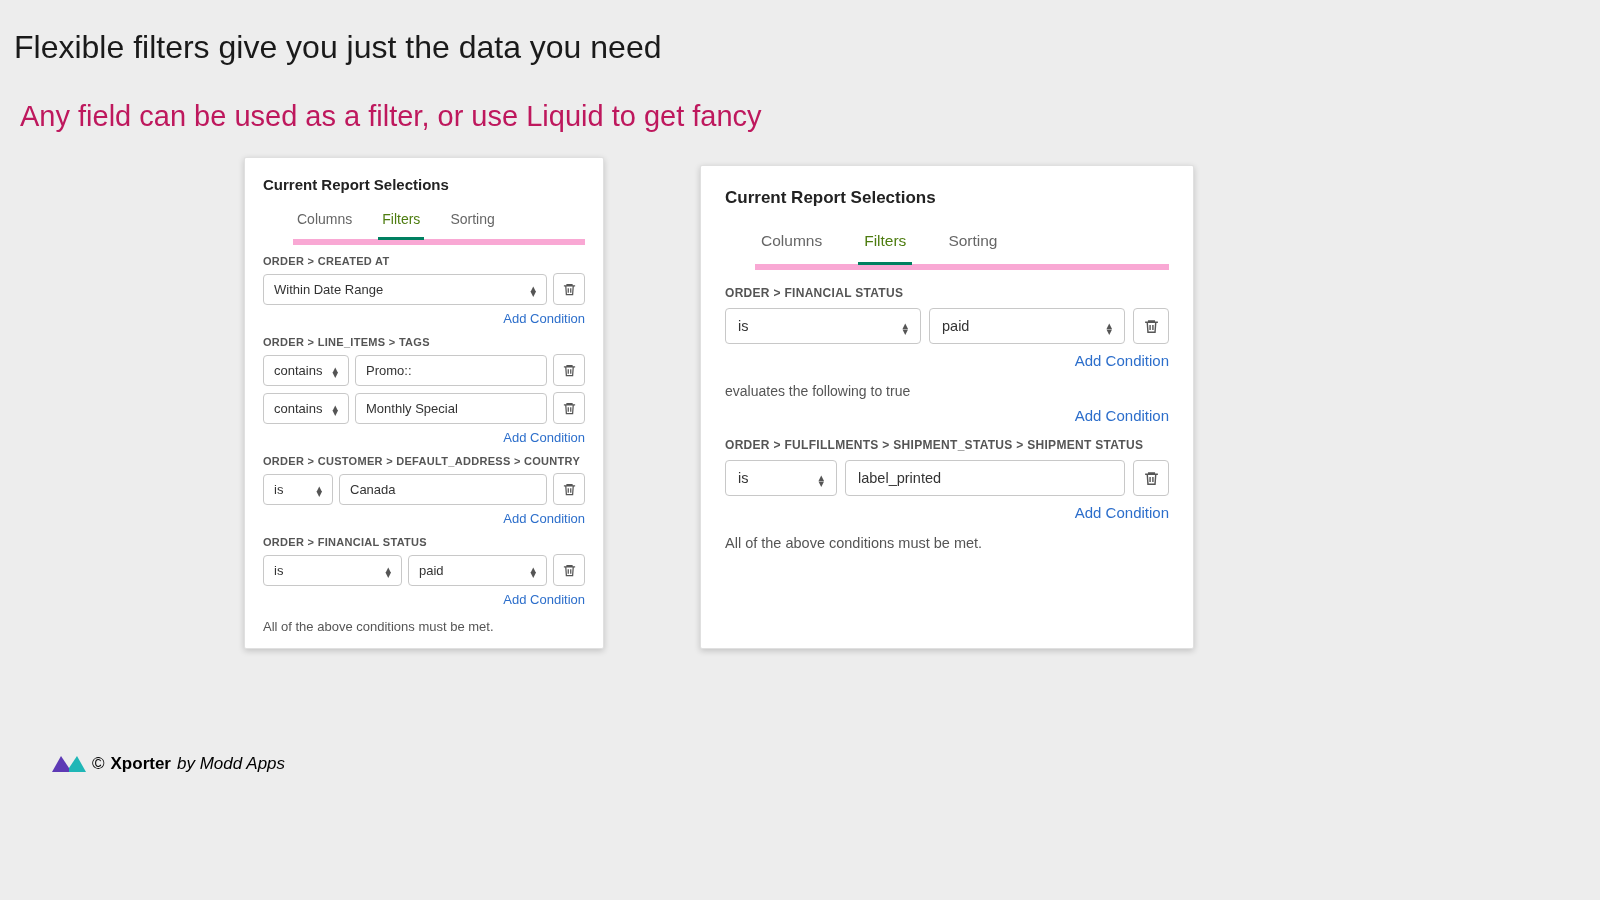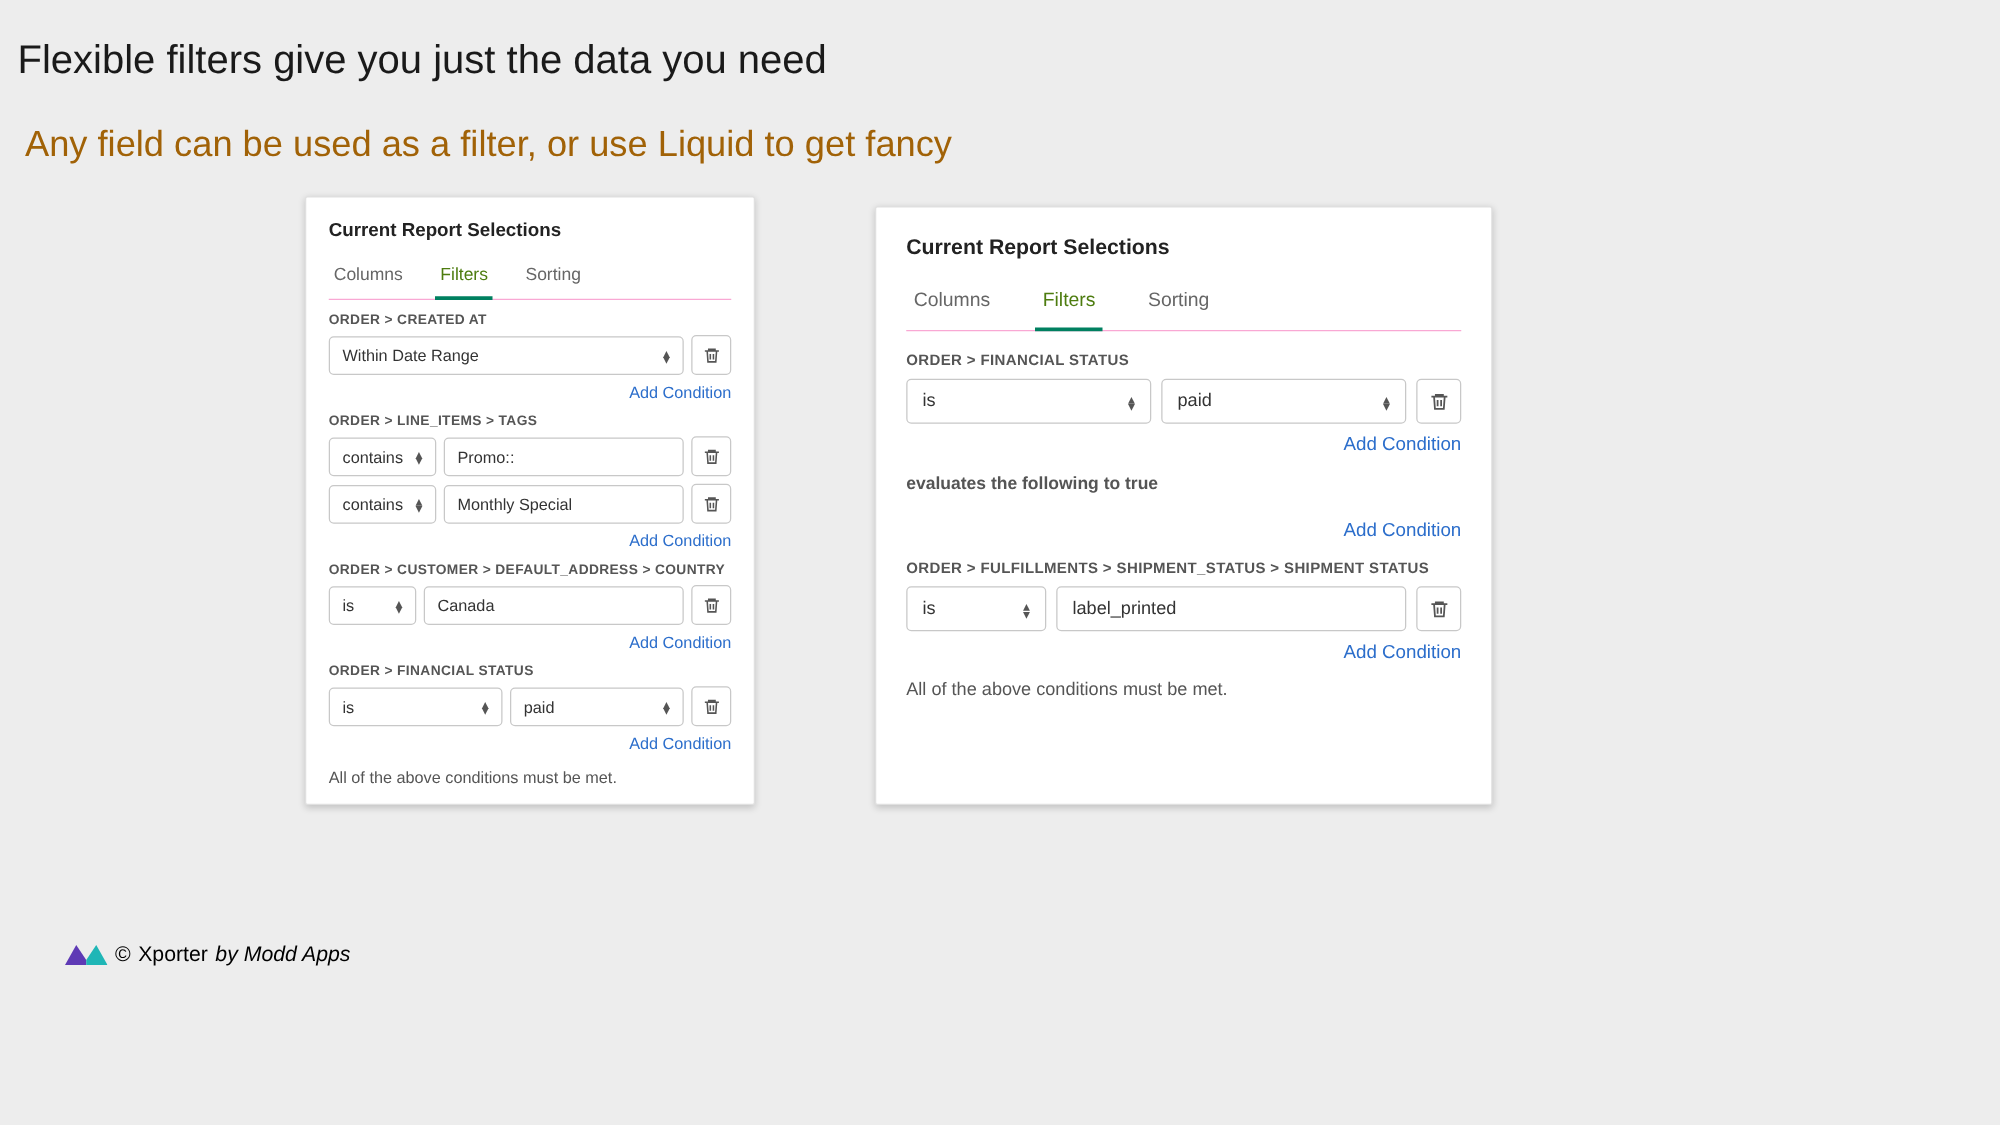--- a/index.html
+++ b/index.html
@@ -15,21 +15,21 @@
   .heading {
     font-size: 32px;
     font-weight: 400;
     color: #1a1a1a;
     padding: 29px 0 0 14px;
     letter-spacing: 0px;
   }
   .subheading {
     font-size: 29px;
     font-weight: 400;
-    color: #a16207;
+    color: #be185d;
     padding: 34px 0 0 20px;
   }
   .cards {
     display: flex;
     gap: 96px;
     padding: 24px 0 0 244px;
   }
   .card {
     background: #fff;
     border-radius: 2px;
@@ -41,22 +41,23 @@
   .card-title {
     font-weight: 600;
     font-size: 15px;
     color: #222;
     margin-bottom: 12px;
   }
   .card-right .card-title { font-size: 17px; margin-bottom: 16px; }
   .tabs {
     display: flex;
     gap: 22px;
-    border-bottom: 1px solid #f9a8d4;
+    border-bottom: 6px solid #f9a8d4;
     margin-bottom: 10px;
+    margin-left: 30px;
   }
   .card-right .tabs { gap: 30px; margin-bottom: 16px; }
   .tab {
     font-size: 14px;
     color: #666;
     padding: 6px 4px 10px 4px;
     cursor: pointer;
     border-bottom: 3px solid transparent;
     margin-bottom: -1px;
   }
@@ -69,22 +70,21 @@
     font-size: 11px;
     font-weight: 600;
     color: #555;
     letter-spacing: 0.3px;
     margin: 10px 0 6px 0;
   }
   .card-right .group-label { font-size: 12px; margin: 14px 0 8px 0; }
   .sub-label {
     font-size: 14px;
     color: #555;
-    margin: 4px 0 22px 0;
-    font-weight: bold;
+    margin: 4px 0 8px 0;
   }
   .row {
     display: flex;
     gap: 6px;
     margin-bottom: 6px;
     align-items: center;
   }
   .card-right .row { gap: 8px; margin-bottom: 8px; }
   .select, .input {
     border: 1px solid #c8c8c8;
@@ -151,21 +151,21 @@
     align-items: center;
     gap: 6px;
     font-size: 17px;
     color: #000;
   }
   .brand-logo {
     width: 34px;
     height: 20px;
     display: flex;
   }
-  .brand strong { font-weight: 400; }
+  .brand strong { font-weight: 700; }
   .brand em { font-style: italic; font-weight: 400; }
   .flex-1 { flex: 1; }
 </style>
 </head>
 <body>
 
 <h1 class="heading">Flexible filters give you just the data you need</h1>
 <h2 class="subheading">Any field can be used as a filter, or use Liquid to get fancy</h2>
 
 <div class="cards">

